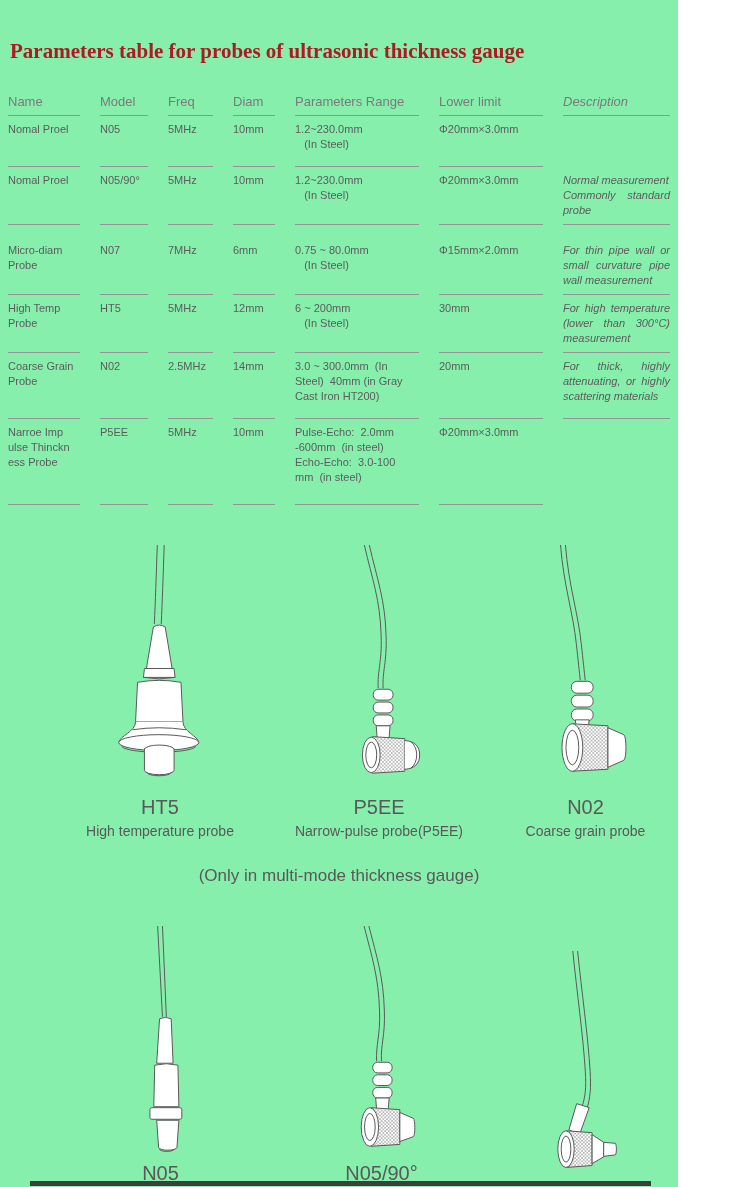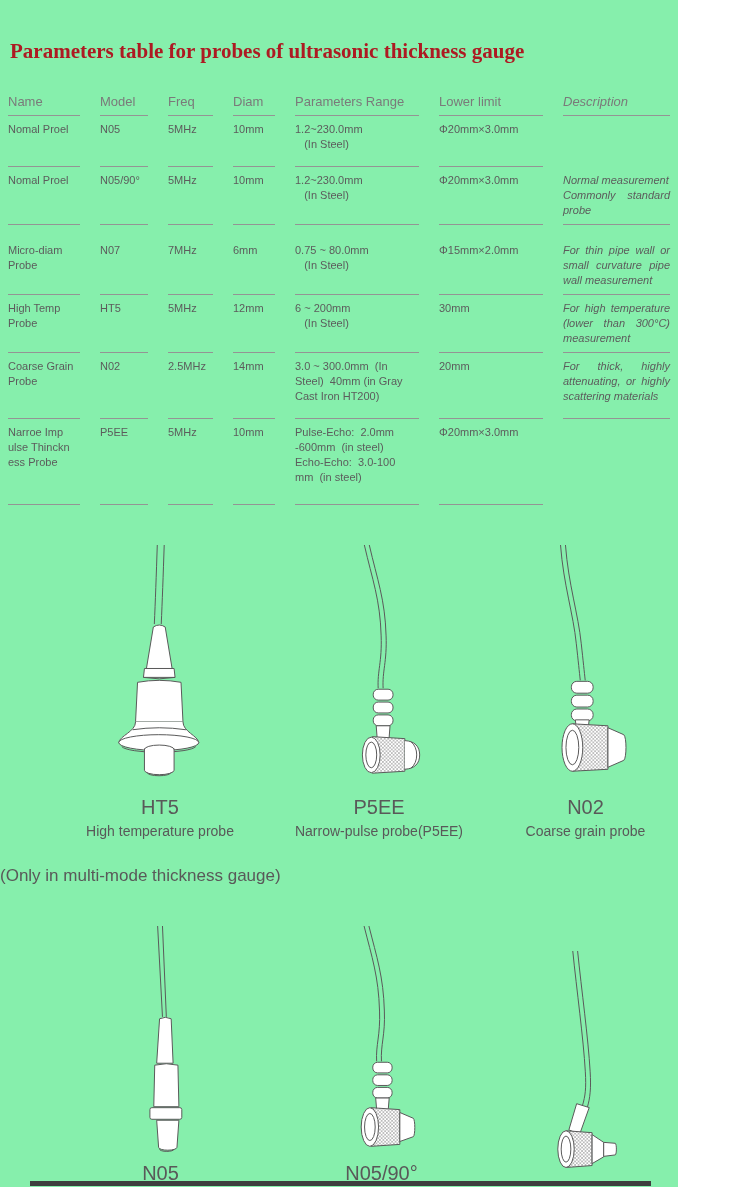--- a/index.html
+++ b/index.html
@@ -24,21 +24,21 @@
   .fig-col{width:200px;text-align:center;}
   .fig-col svg{display:block;}
   .ft .fig-col svg{height:245px;}
   .fb .fig-col svg{height:230px;}
   .f-ht5{margin-left:60px;} .f-p5ee{margin-left:30px;} .f-n02{margin-left:20px;}
   .f-n05{margin-left:65px;} .f-n0590{margin-left:30px;} .f-n07{margin-left:10px;}
   .s-ht5{margin-left:32px;} .s-p5ee{margin-left:28px;} .s-n02{margin-left:35px;}
   .s-n05{margin-left:36px;} .s-n0590{margin-left:34px;} .s-n07{margin-left:28px;}
   .fig-model{font-size:20px;color:#595959;line-height:24px;margin-top:5px;white-space:nowrap;}
   .fig-name{font-size:14px;color:#595959;line-height:25px;white-space:nowrap;}
-  .fig-note{text-align:left;font-size:17px;color:#595959;margin-top:22px;}
+  .fig-note{text-align:center;font-size:17px;color:#595959;margin-top:22px;}
   .footer-bar{position:absolute;left:30px;right:27px;bottom:1px;height:5px;background:#3e3e3e;}
   line,path,rect,ellipse{vector-effect:non-scaling-stroke;}
 </style>
 </head>
 <body>
 
 <div class="page">
 
   <h1 class="page-title">Parameters table for probes of ultrasonic thickness gauge</h1>
 

